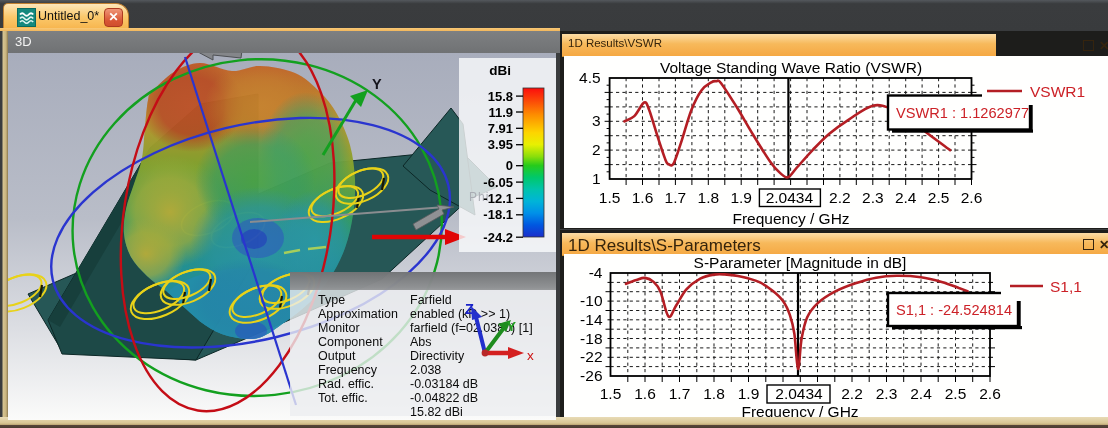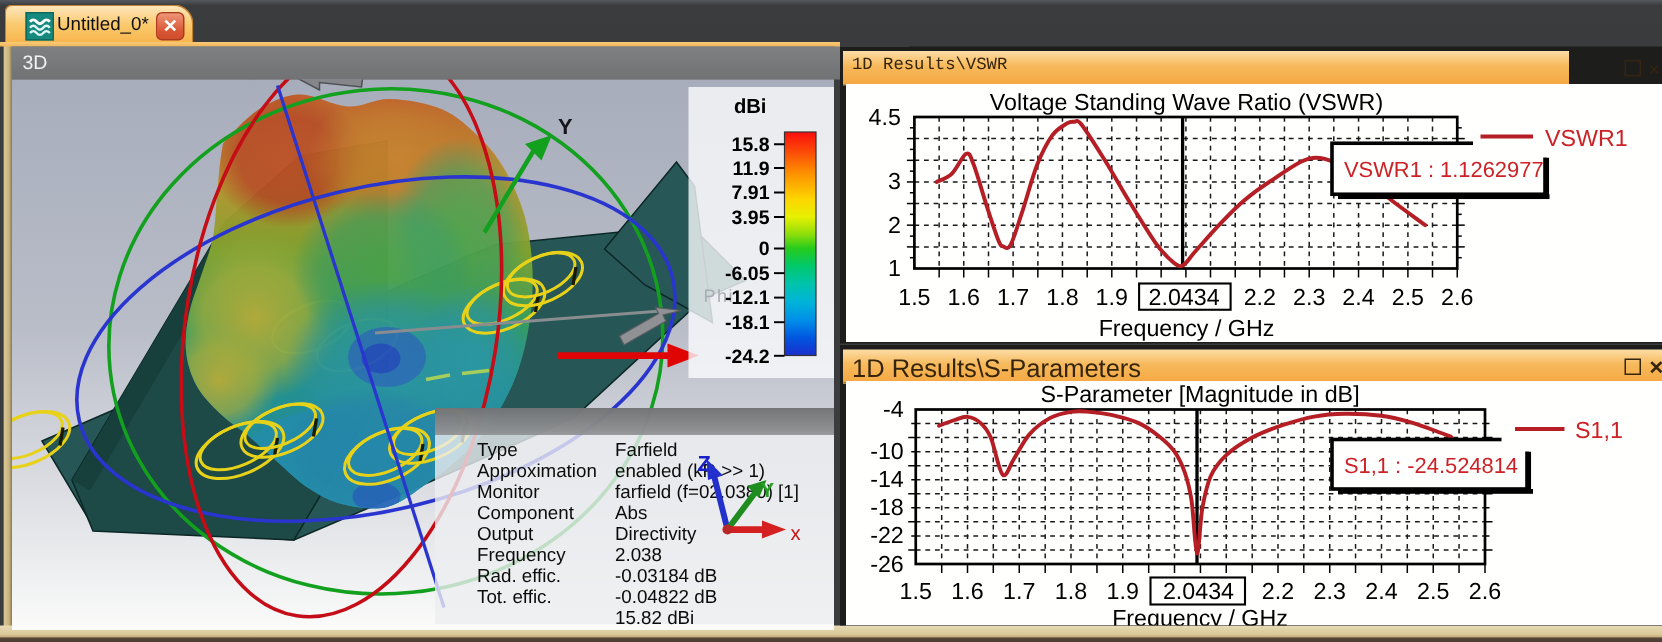--- a/index.html
+++ b/index.html
@@ -290,21 +290,21 @@
  <path d="M511 320 L498 324 L506 332 Z" fill="#1e8c1e"></path>
  <text x="507" y="331" font-size="13.5" font-weight="bold" fill="#22a022" font-family="Liberation Serif,serif">Y</text>
  <line x1="485" y1="353" x2="509" y2="353" stroke="#d42020" stroke-width="4.5"></line>
  <path d="M524 353 L508 347 L508 359 Z" fill="#d42020"></path>
  <circle cx="485" cy="353" r="3.4" fill="#b82828"></circle>
  <text x="527" y="360" font-size="13.5" fill="#cc1111" font-family="Liberation Serif,serif">x</text>
 </g>
 </svg>
 
 <div class="abs" style="left:560px;top:31px;width:548px;height:198px;background:#1d1d1b;">
- <div class="abs" style="left:2px;top:3px;width:484px;height:22px;background:linear-gradient(#fcdda6,#f7b95b 45%,#f5a843);border-bottom:1px solid #c98f33;font-family:Liberation Mono, monospace;">
+ <div class="abs" style="left:2px;top:3px;width:434px;height:22px;background:linear-gradient(#fcdda6,#f7b95b 45%,#f5a843);border-bottom:1px solid #c98f33;">
   <div style="position:absolute;left:6px;top:3px;font-size:11.5px;color:#35240c;">1D Results\VSWR</div>
   <div style="position:absolute;left:521px;top:6px;width:9px;height:9px;border:1.8px solid #35240e;"></div>
   <div style="position:absolute;left:537px;top:4px;font-size:12.5px;font-weight:bold;color:#35240e;">✕</div>
  </div>
 </div>
 
 <div class="abs" style="left:560px;top:230px;width:548px;height:187px;background:#1d1d1b;">
  <div class="abs" style="left:2px;top:3px;width:546px;height:22px;background:linear-gradient(#fcdda6,#f7b95b 45%,#f5a843);border-bottom:1px solid #c98f33;">
   <div style="position:absolute;left:6px;top:3px;font-size:17px;color:#35240c;">1D Results\S-Parameters</div>
   <div style="position:absolute;left:521px;top:6px;width:9px;height:9px;border:1.8px solid #35240e;"></div>

